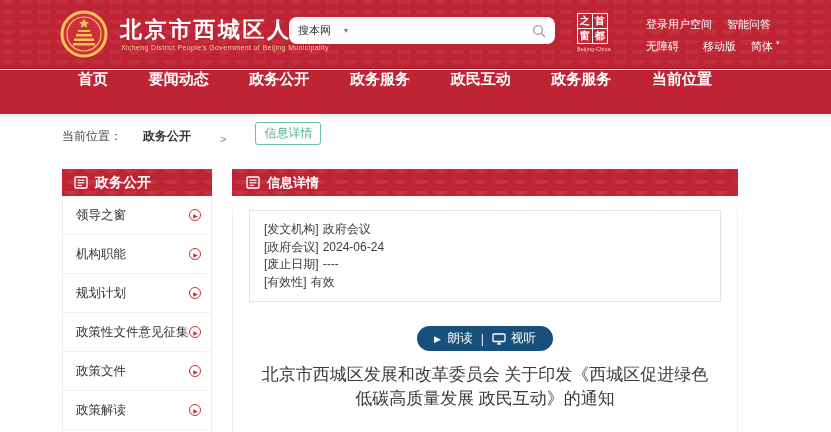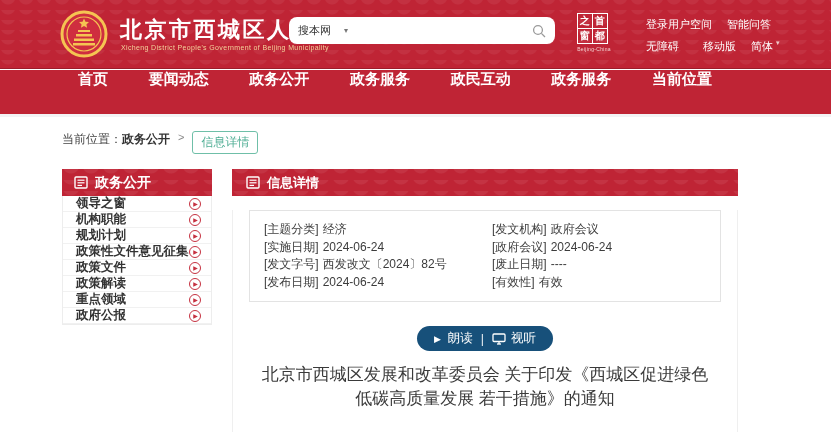--- a/index.html
+++ b/index.html
@@ -64,44 +64,44 @@
     position:absolute; left:0; top:70px; width:831px; height:47px;
     background:#bf2435; display:flex; align-items:flex-start;
     justify-content:space-between; padding:0 119px 0 78px;
     border-bottom:3px solid #f3f3f5;
   }
   .nav-item {
     color:#ffffff; font-size:15px; font-weight:600; cursor:pointer; white-space:nowrap;
   }
   
   .breadcrumb {
-    position:absolute; left:62px; top:131px; height:22px;
-    display:flex; align-items:flex-start; font-size:12px; color:#444;
+    position:absolute; left:62px; top:123px; height:22px;
+    display:flex; align-items:flex-end; font-size:12px; color:#444;gap:21px;
   }
   .bc-section { font-weight:bold; color:#333; cursor:pointer; }
   .bc-sep { margin:0 8px; color:#888; font-size:11px; }
   .bc-badge {
     border:1px solid #6fbfa8; color:#4fae94; background:#fff;
     padding:2px 8px; border-radius:3px; font-size:12px;
   }
   
   .red-bar {
     background-color:#bf2435;
     background-image:radial-gradient(circle at 9px -4px, rgba(255,255,255,0.07) 8px, transparent 9px);
     background-size:20px 11px;
     color:#fff; display:flex; align-items:center;
   }
   
   .sidebar { position:absolute; left:62px; top:169px; width:150px; }
   .sidebar-header { height:27px; padding-left:12px; gap:7px; font-size:14px; font-weight:bold; }
   .sidebar-list { background:#fff; border:1px solid #ededed; border-top:none; }
   .sidebar-item {
-    height:16px; display:flex; align-items:center; justify-content:space-between;
+    height:39px; display:flex; align-items:center; justify-content:space-between;
     padding:0 10px 0 13px; font-size:12.5px; color:#333;
-    border-bottom:1px solid #f1f1f1; cursor:pointer; white-space:nowrap;font-weight:bold;
+    border-bottom:1px solid #f1f1f1; cursor:pointer; white-space:nowrap;
   }
   .arrow-dot {
     flex:0 0 auto; width:12px; height:12px; border:1px solid #c53140; border-radius:50%;
     color:#c53140; font-size:6px; display:flex; align-items:center; justify-content:center;
     padding-left:1px;
   }
   
   .main { position:absolute; left:232px; top:169px; width:506px; }
   .main-header { height:27px; padding-left:14px; gap:7px; font-size:13px; font-weight:bold; }
   .main-body {
@@ -257,34 +257,20 @@
         <line x1="3.5" y1="4.2" x2="10.5" y2="4.2" stroke="#fff" stroke-width="1.2"></line>
         <line x1="3.5" y1="6.8" x2="10.5" y2="6.8" stroke="#fff" stroke-width="1.2"></line>
         <line x1="3.5" y1="9.4" x2="8" y2="9.4" stroke="#fff" stroke-width="1.2"></line>
       </svg>
       <span>信息详情</span>
     </div>
 
     <div class="main-body">
 
       <div class="meta-box">
-        <div class="meta-col">
-          <div class="meta-row">
-            <span class="meta-label">[主题分类]</span><span>经济</span>
-          </div>
-          <div class="meta-row">
-            <span class="meta-label">[实施日期]</span><span>2024-06-24</span>
-          </div>
-          <div class="meta-row">
-            <span class="meta-label">[发文字号]</span><span>西发改文〔2024〕82号</span>
-          </div>
-          <div class="meta-row">
-            <span class="meta-label">[发布日期]</span><span>2024-06-24</span>
-          </div>
-        </div>
         <div class="meta-col">
           <div class="meta-row">
             <span class="meta-label">[发文机构]</span><span>政府会议</span>
           </div>
           <div class="meta-row">
             <span class="meta-label">[政府会议]</span><span>2024-06-24</span>
           </div>
           <div class="meta-row">
             <span class="meta-label">[废止日期]</span><span>----</span>
           </div>
@@ -299,18 +285,18 @@
         <span>朗读</span>
         <span class="btn-divider">|</span>
         <svg width="14" height="12" viewBox="0 0 14 12">
           <rect x="1" y="1" width="12" height="7.5" rx="1" fill="none" stroke="#fff" stroke-width="1.3"></rect>
           <line x1="5" y1="11" x2="9" y2="11" stroke="#fff" stroke-width="1.3"></line>
           <line x1="7" y1="8.5" x2="7" y2="11" stroke="#fff" stroke-width="1.3"></line>
         </svg>
         <span>视听</span>
       </button>
 
-      <div class="doc-title">北京市西城区发展和改革委员会 关于印发《西城区促进绿色低碳高质量发展 若干措施》的通知</div>
+      <div class="doc-title">北京市西城区发展和改革委员会 关于印发《西城区促进绿色低碳高质量发展 政民互动》的通知</div>
 
     </div>
   </div>
 
 </div>
 
 </body></html>

